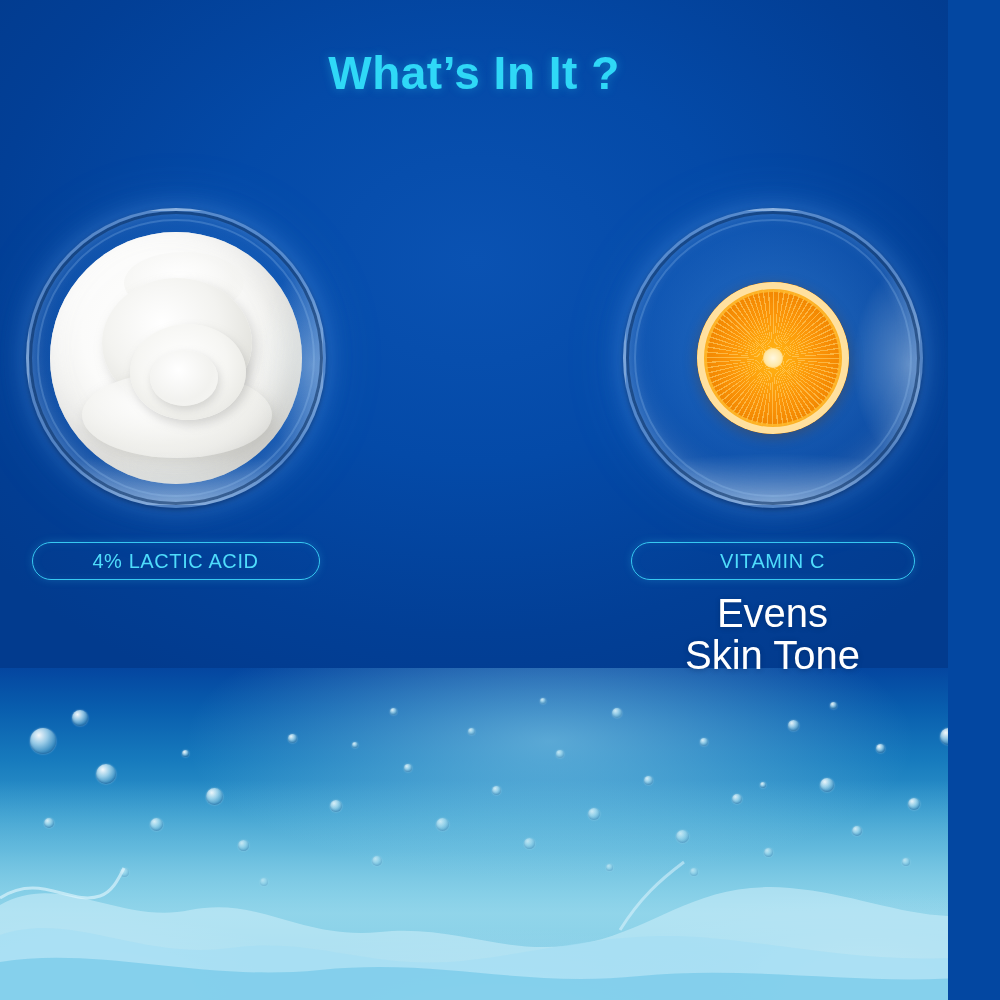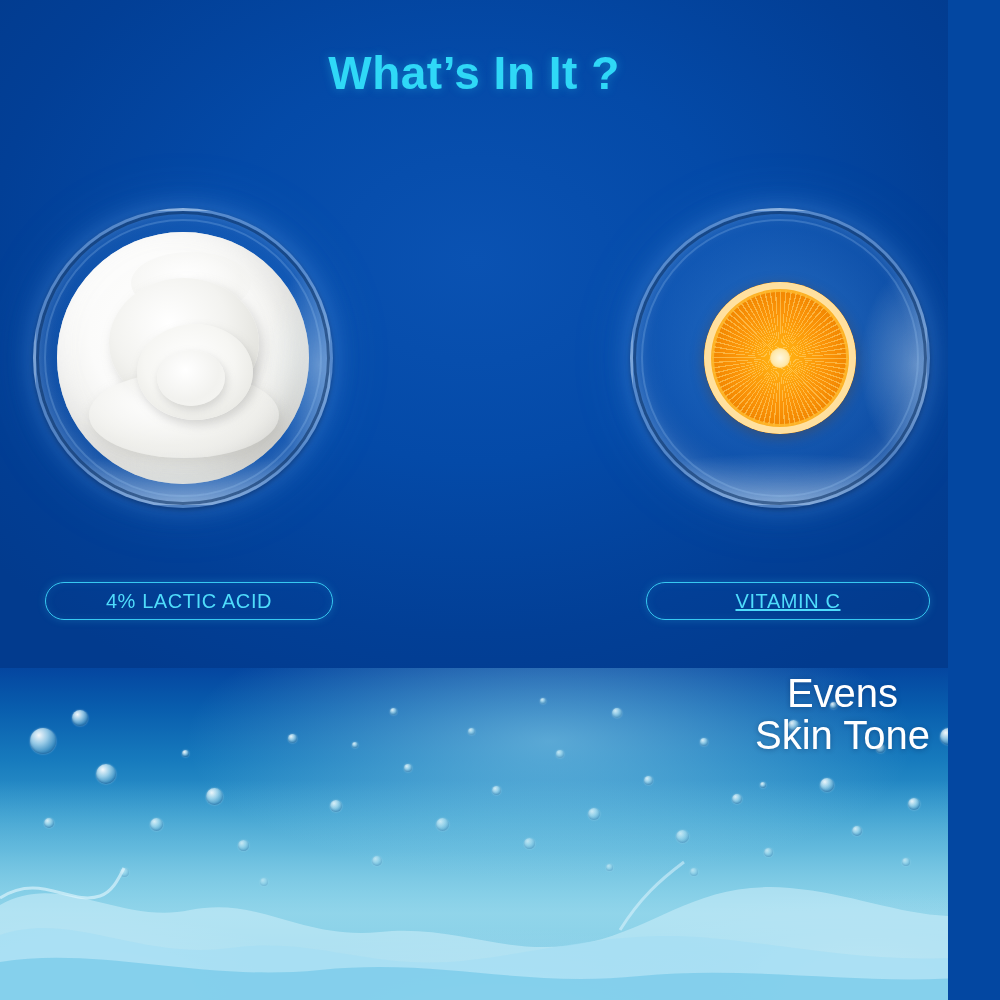--- a/index.html
+++ b/index.html
@@ -53,21 +53,21 @@
     font-size:46px;font-weight:bold;letter-spacing:.5px;
     color:#2fd8f7;
     text-shadow:0 0 10px rgba(47,216,247,.35);
   }
   
   .cols{
     position:absolute;top:208px;left:0;right:0;height:520px;
     display:flex;justify-content:space-between;align-items:flex-start;
     padding:0 18px;box-sizing:border-box;
   }
-  .col{width:315px;display:flex;flex-direction:column;align-items:flex-end;gap:40px;}
+  .col{width:315px;display:flex;flex-direction:column;align-items:center;}
   
   .dish{
     position:relative;width:300px;height:300px;border-radius:50%;
     background:radial-gradient(circle at 50% 46%, rgba(70,140,215,.55) 0%, rgba(40,110,198,.35) 55%, rgba(20,85,175,.2) 78%, rgba(10,70,160,0) 100%);
     box-shadow:0 0 26px rgba(120,185,255,.30), 0 0 60px rgba(90,160,240,.18);
     display:flex;align-items:center;justify-content:center;
   }
   .glass-rim{
     position:absolute;inset:0;border-radius:50%;
     border:3px solid rgba(205,230,255,.38);
@@ -150,21 +150,21 @@
   
   .pill{
     margin-top:34px;height:38px;border:1.6px solid #37c9f2;border-radius:22px;
     display:flex;align-items:center;justify-content:center;
     padding:0 18px;box-sizing:border-box;
     color:#4fdcfb;font-size:20px;letter-spacing:.6px;
     white-space:nowrap;
     box-shadow:0 0 8px rgba(70,210,245,.22), inset 0 0 10px rgba(70,210,245,.10);
   }
   .pill.w1{width:288px;}
-  .pill.w2{width:284px;text-decoration:underline;}
+  .pill.w2{width:284px;}
   .pill.w3{width:308px;}
   .benefit{
     margin-top:12px;text-align:center;color:#ffffff;
     font-size:40px;line-height:1.06;font-weight:normal;
     text-shadow:0 1px 5px rgba(0,25,70,.35);
     white-space:pre-line;
   }
 </style>
 </head>
 <body>

